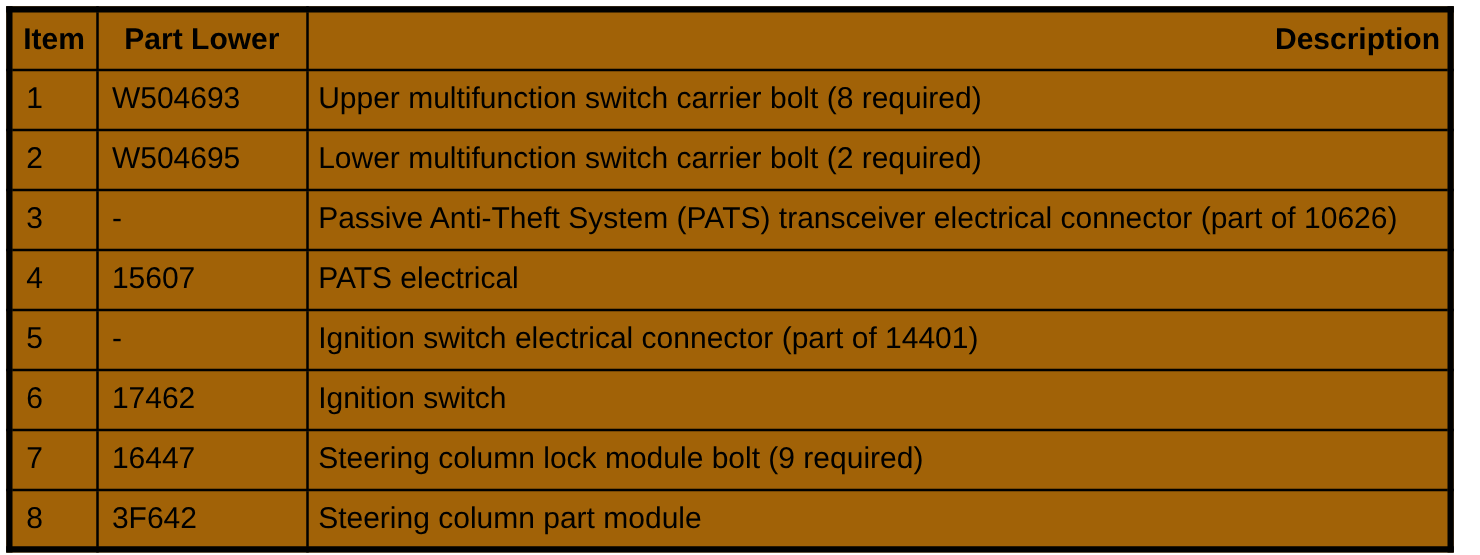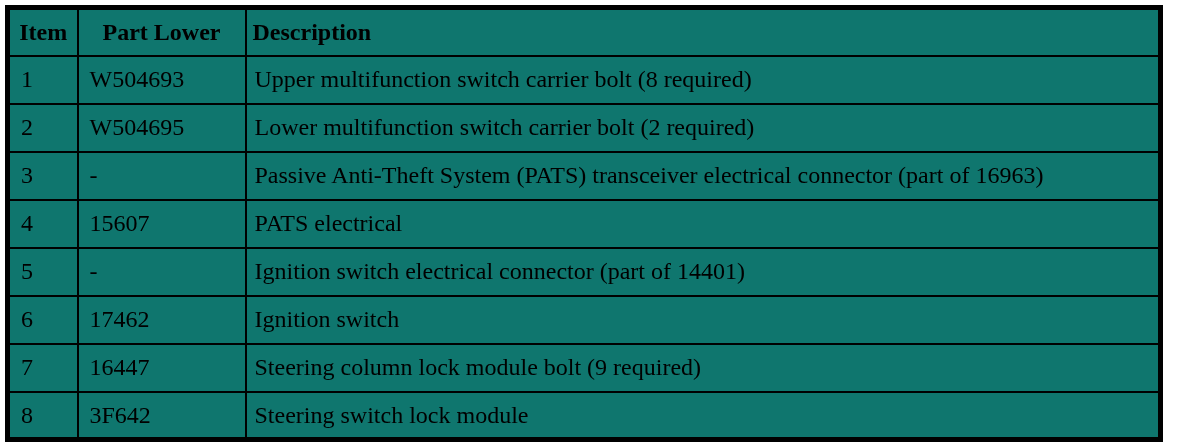--- a/index.html
+++ b/index.html
@@ -24,22 +24,21 @@
     box-sizing: border-box;
   }
 
   table.parts-table {
     width: 100%;
     height: 100%;
     border-collapse: collapse;
     table-layout: fixed;
     border: 5px solid #000000;
     box-sizing: border-box;
-    background: #0f766e;
-    font-family: Liberation Serif, serif;
+    background: #a16207;
   }
 
   table.parts-table col.col-item   { width: 70px;  }
   table.parts-table col.col-part   { width: 168px; }
   table.parts-table col.col-desc   { width: auto;  }
 
   table.parts-table th,
   table.parts-table td {
     border: 2px solid #000000;
     padding: 0 0 0 10px;
@@ -54,21 +53,21 @@
   }
 
   table.parts-table thead th {
     font-weight: bold;
     height: 48px;
     text-align: center;
     padding: 0 6px;
   }
 
   table.parts-table thead th.desc-head {
-    text-align: left;
+    text-align: right;
   }
 
   table.parts-table tbody td {
     height: 48px;
   }
 
   table.parts-table tbody td.cell-item,
   table.parts-table tbody td.cell-part {
     padding-left: 11px;
   }
@@ -101,21 +100,21 @@
         <td class="cell-desc">Upper multifunction switch carrier bolt (8 required)</td>
       </tr>
       <tr>
         <td class="cell-item">2</td>
         <td class="cell-part">W504695</td>
         <td class="cell-desc">Lower multifunction switch carrier bolt (2 required)</td>
       </tr>
       <tr>
         <td class="cell-item">3</td>
         <td class="cell-part">-</td>
-        <td class="cell-desc">Passive Anti-Theft System (PATS) transceiver electrical connector (part of 16963)</td>
+        <td class="cell-desc">Passive Anti-Theft System (PATS) transceiver electrical connector (part of 10626)</td>
       </tr>
       <tr>
         <td class="cell-item">4</td>
         <td class="cell-part">15607</td>
         <td class="cell-desc">PATS electrical</td>
       </tr>
       <tr>
         <td class="cell-item">5</td>
         <td class="cell-part">-</td>
         <td class="cell-desc">Ignition switch electrical connector (part of 14401)</td>
@@ -126,17 +125,17 @@
         <td class="cell-desc">Ignition switch</td>
       </tr>
       <tr>
         <td class="cell-item">7</td>
         <td class="cell-part">16447</td>
         <td class="cell-desc">Steering column lock module bolt (9 required)</td>
       </tr>
       <tr>
         <td class="cell-item">8</td>
         <td class="cell-part">3F642</td>
-        <td class="cell-desc">Steering switch lock module</td>
+        <td class="cell-desc">Steering column part module</td>
       </tr>
     </tbody>
   </table>
 </div>
 
 </body></html>

